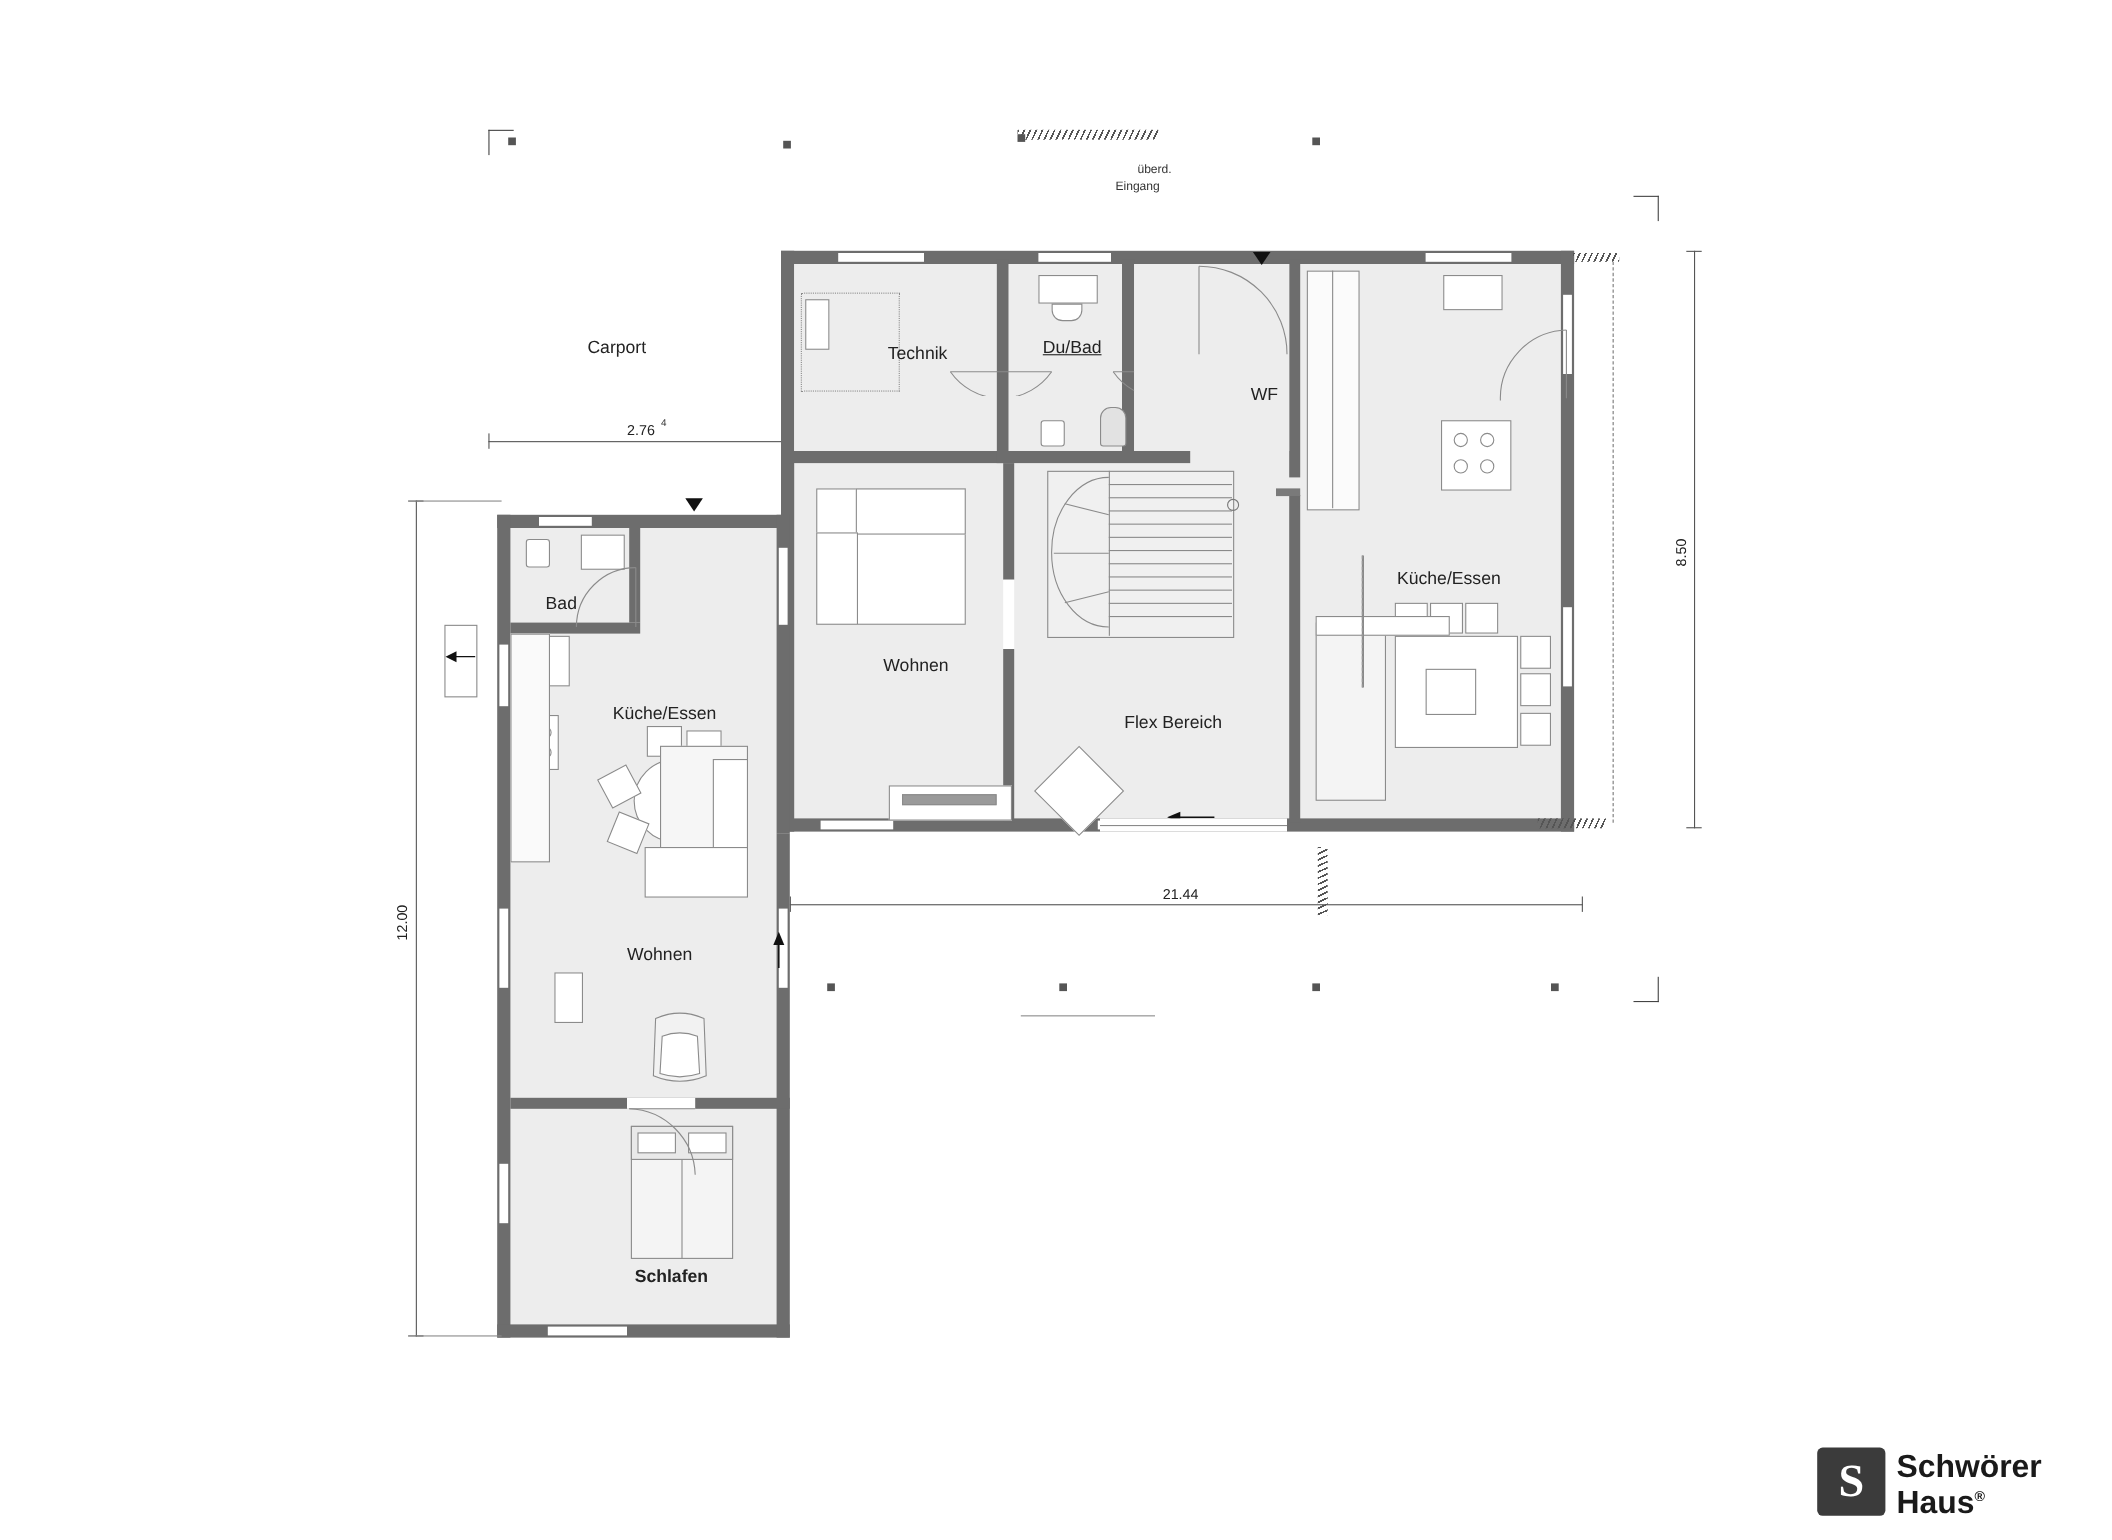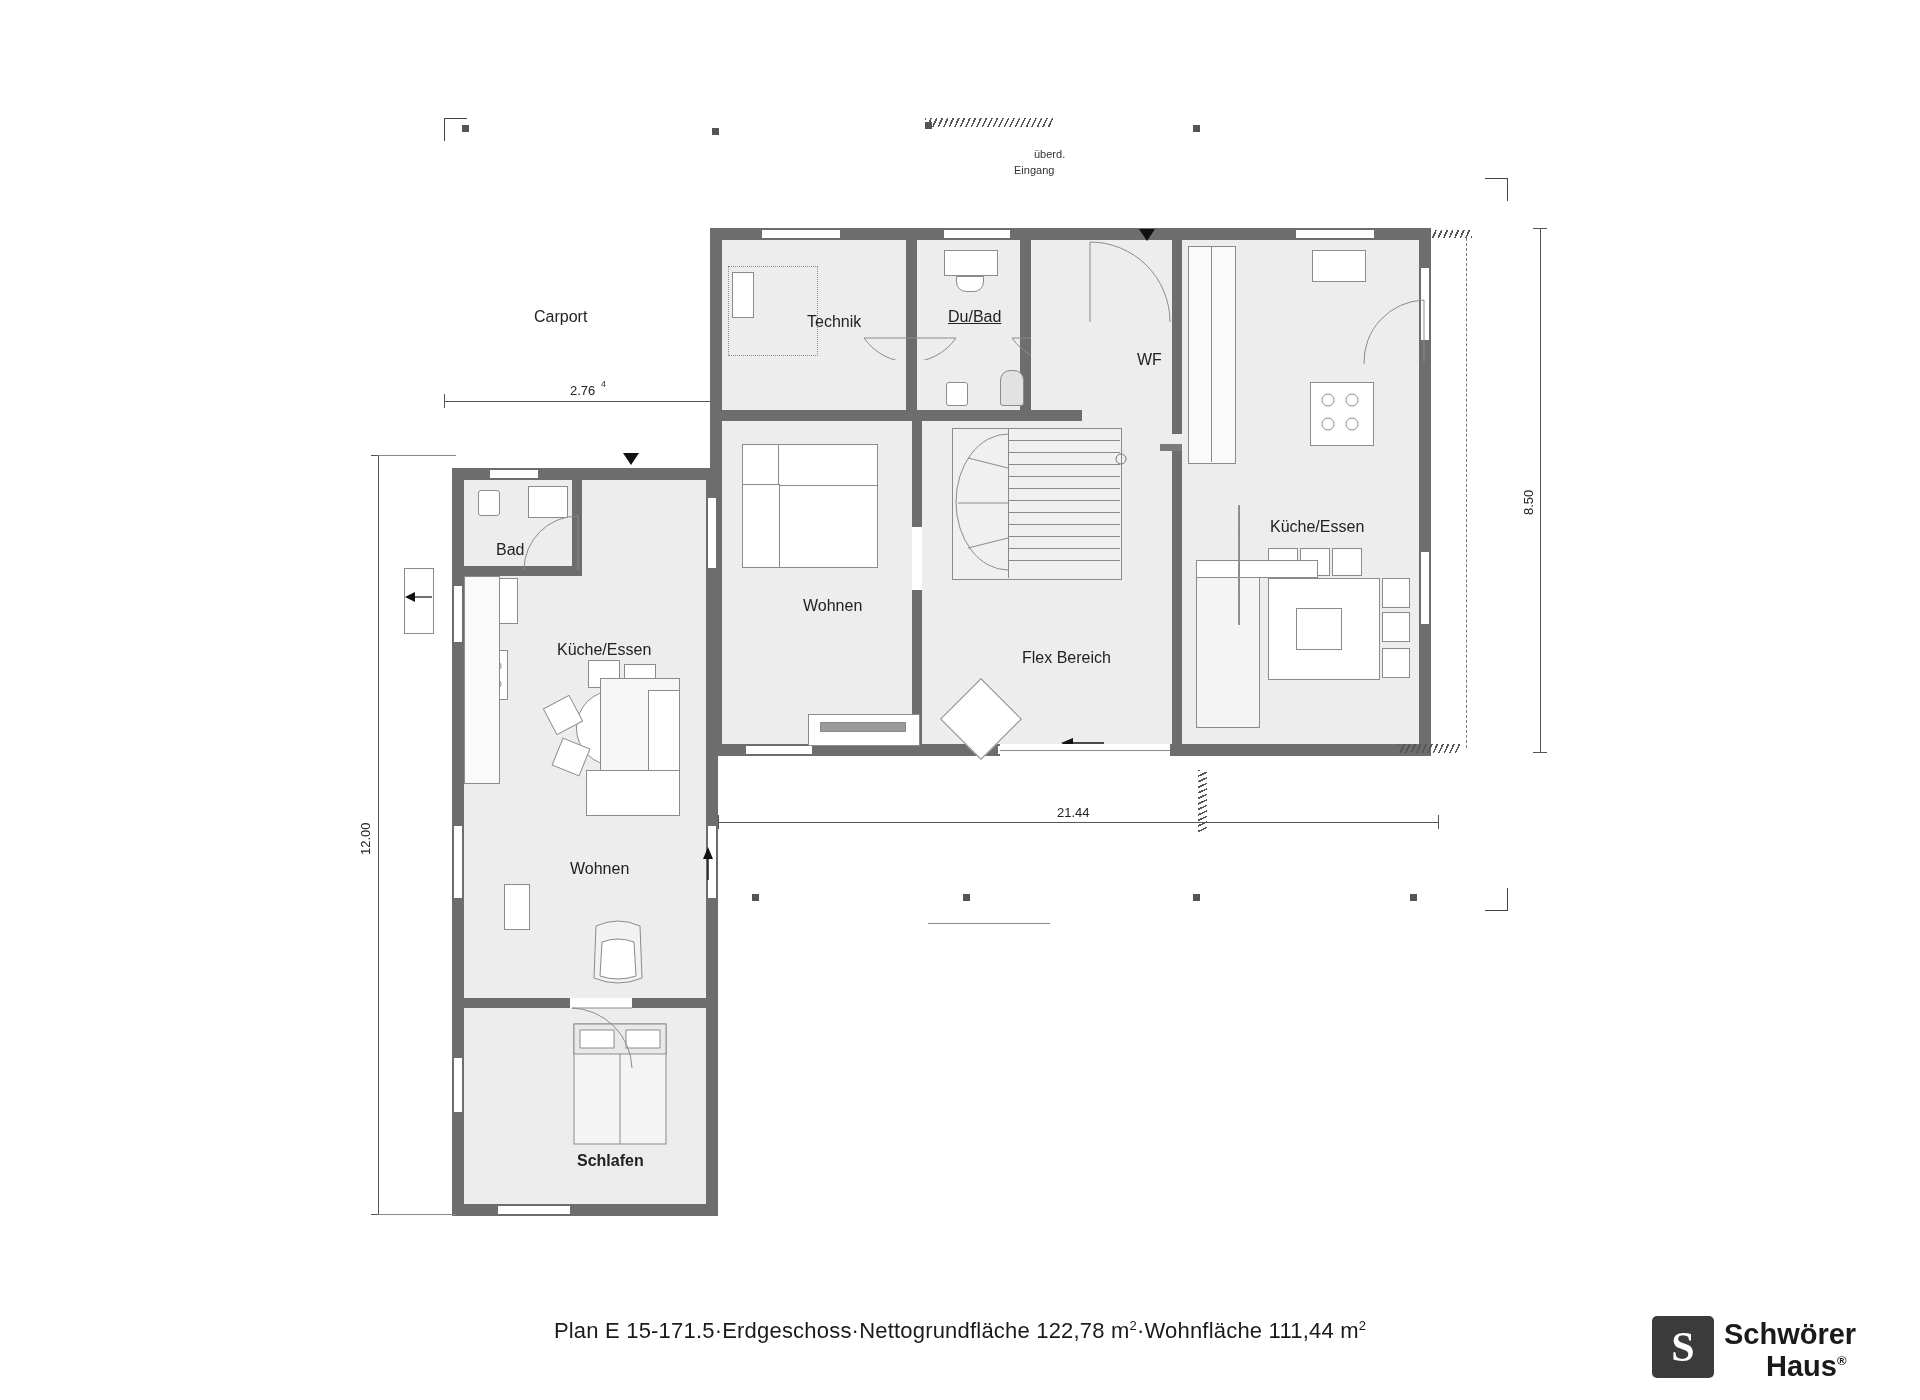--- a/index.html
+++ b/index.html
@@ -27,21 +27,21 @@
   
   .caption{position:absolute;left:0;top:1318px;width:1920px;text-align:center;font-size:22px;color:#1a1a1a;letter-spacing:.2px;}
   .caption span{display:inline-block;}
   sup.sq{font-size:13px;vertical-align:super;}
 
   
   .logo{position:absolute;right:38px;top:1312px;width:230px;height:72px;}
   .logo-badge{position:absolute;left:0;top:4px;width:62px;height:62px;background:#3b3b3b;border-radius:5px;}
   .logo-s{position:absolute;left:0;top:4px;width:62px;height:62px;display:flex;align-items:center;justify-content:center;color:#fff;font-size:42px;font-weight:bold;font-family:"Liberation Serif",serif;}
   .logo-t1{position:absolute;left:72px;top:6px;font-size:29px;font-weight:bold;color:#1a1a1a;}
-  .logo-t2{position:absolute;left:72px;top:38px;font-size:29px;font-weight:bold;color:#1a1a1a;margin-left:42px;}
+  .logo-t2{position:absolute;left:72px;top:38px;font-size:29px;font-weight:bold;color:#1a1a1a;}
   .logo-r{font-size:13px;vertical-align:super;}
 </style>
 </head>
 <body>
 
 <div class="stage">
 
   <div class="corner" style="left:444px;top:118px;width:22px;height:22px;border-left-width:1px;border-top-width:1px;"></div>
   <div class="corner" style="left:1485px;top:178px;width:22px;height:22px;border-right-width:1px;border-top-width:1px;"></div>
   <div class="corner" style="left:1485px;top:888px;width:22px;height:22px;border-right-width:1px;border-bottom-width:1px;"></div>
@@ -287,23 +287,20 @@
 
   <div class="furn" style="left:404px;top:568px;width:28px;height:64px;"></div>
   <svg style="position:absolute;left:404px;top:590px;width:30px;height:14px;" viewBox="0 0 30 14">
       <line x1="6" y1="7" x2="28" y2="7" stroke="#111" stroke-width="1.2"></line>
       <polygon points="1,7 11,2 11,12" fill="#111"></polygon>
     </svg>
 
   <div class="line-h-l" style="left:378px;top:455px;width:78px;"></div>
   <div class="line-h-l" style="left:378px;top:1214px;width:78px;"></div>
 
-  <div class="caption">
-    <span>Plan E 15-171.5</span><span> · </span><span>Erdgeschoss</span><span> · </span><span>Nettogrundfläche 122,78 m</span><sup class="sq">2</sup><span> · </span><span>Wohnfläche 111,44 m</span><sup class="sq">2</sup>
-  </div>
 
   <div class="logo">
     <div class="logo-badge"></div>
     <div class="logo-s">S</div>
     <div class="logo-t1">Schwörer</div>
     <div class="logo-t2"><span>Haus</span><span class="logo-r">®</span></div>
   </div>
 
 </div>
 

